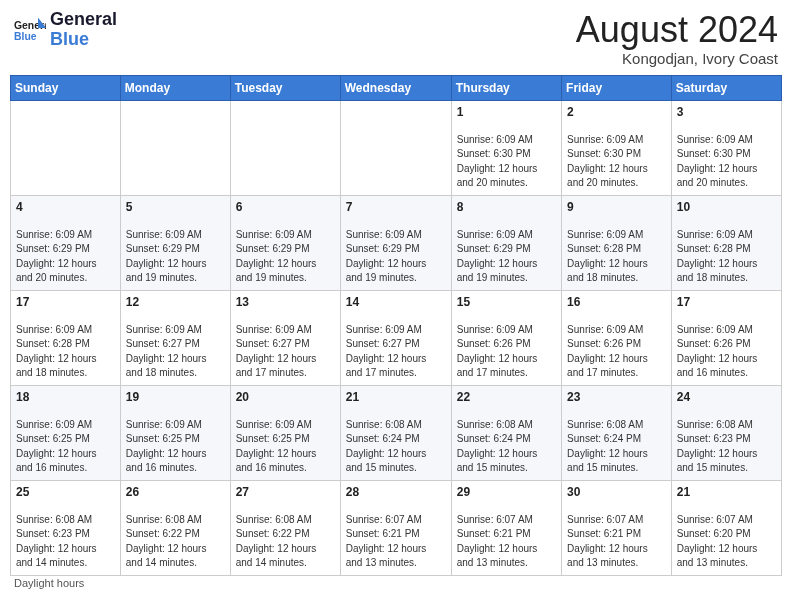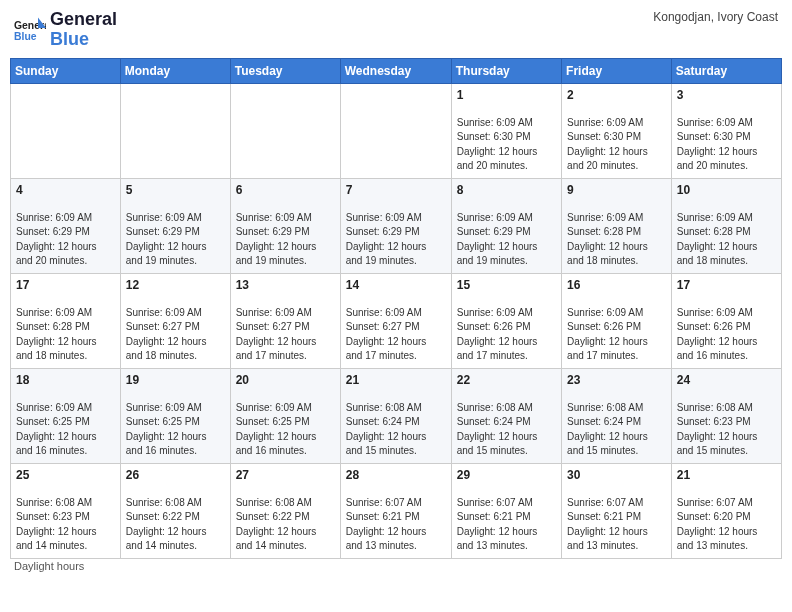--- a/index.html
+++ b/index.html
@@ -35,21 +35,21 @@
     .title-block {
       text-align: right;
     }
     .main-title {
       font-size: 36px;
       font-weight: normal;
       color: #222;
       line-height: 1.1;
     }
     .subtitle {
-      font-size: 12px;
+      font-size: 15px;
       color: #444;
     }
     .calendar {
       width: 100%;
       border-collapse: collapse;
       font-size: 10.5px;
       padding-left: 32px;
     }
     .calendar th {
       background: #3a7bd5;
@@ -103,20 +103,21 @@
       <text x="0" y="16" font-size="13" font-weight="bold" fill="#222" font-family="Arial">General</text>
       <text x="0" y="30" font-size="13" font-weight="bold" fill="#3a7bd5" font-family="Arial">Blue</text>
       <polygon points="30,2 40,15 30,15" fill="#3a7bd5"></polygon>
     </svg>
     <div style="display:flex;flex-direction:column;justify-content:center;">
       <span class="logo-text">General</span>
       <span class="logo-text" style="color:#3a7bd5;">Blue</span>
     </div>
   </div>
   <div class="title-block">
+    <div class="main-title">August 2024</div>
     <div class="subtitle">Kongodjan, Ivory Coast</div>
   </div>
 </div>
 
 <table class="calendar">
   <thead>
     <tr>
     <th>Sunday</th>
         <th>Monday</th>
         <th>Tuesday</th>

